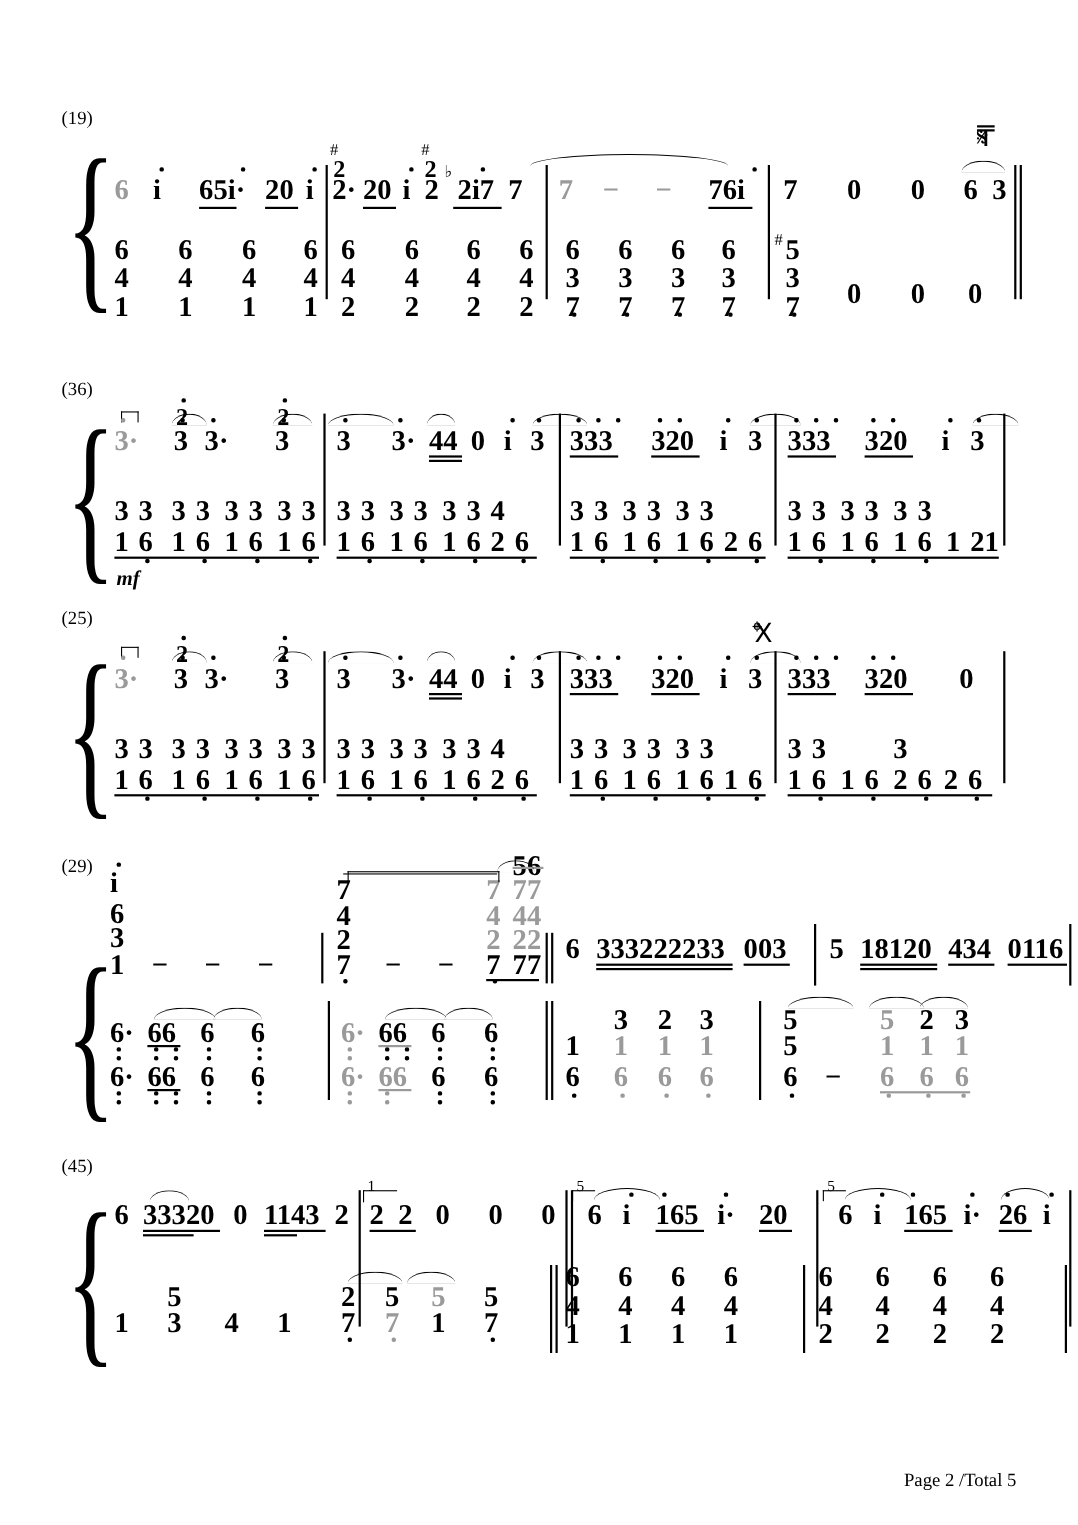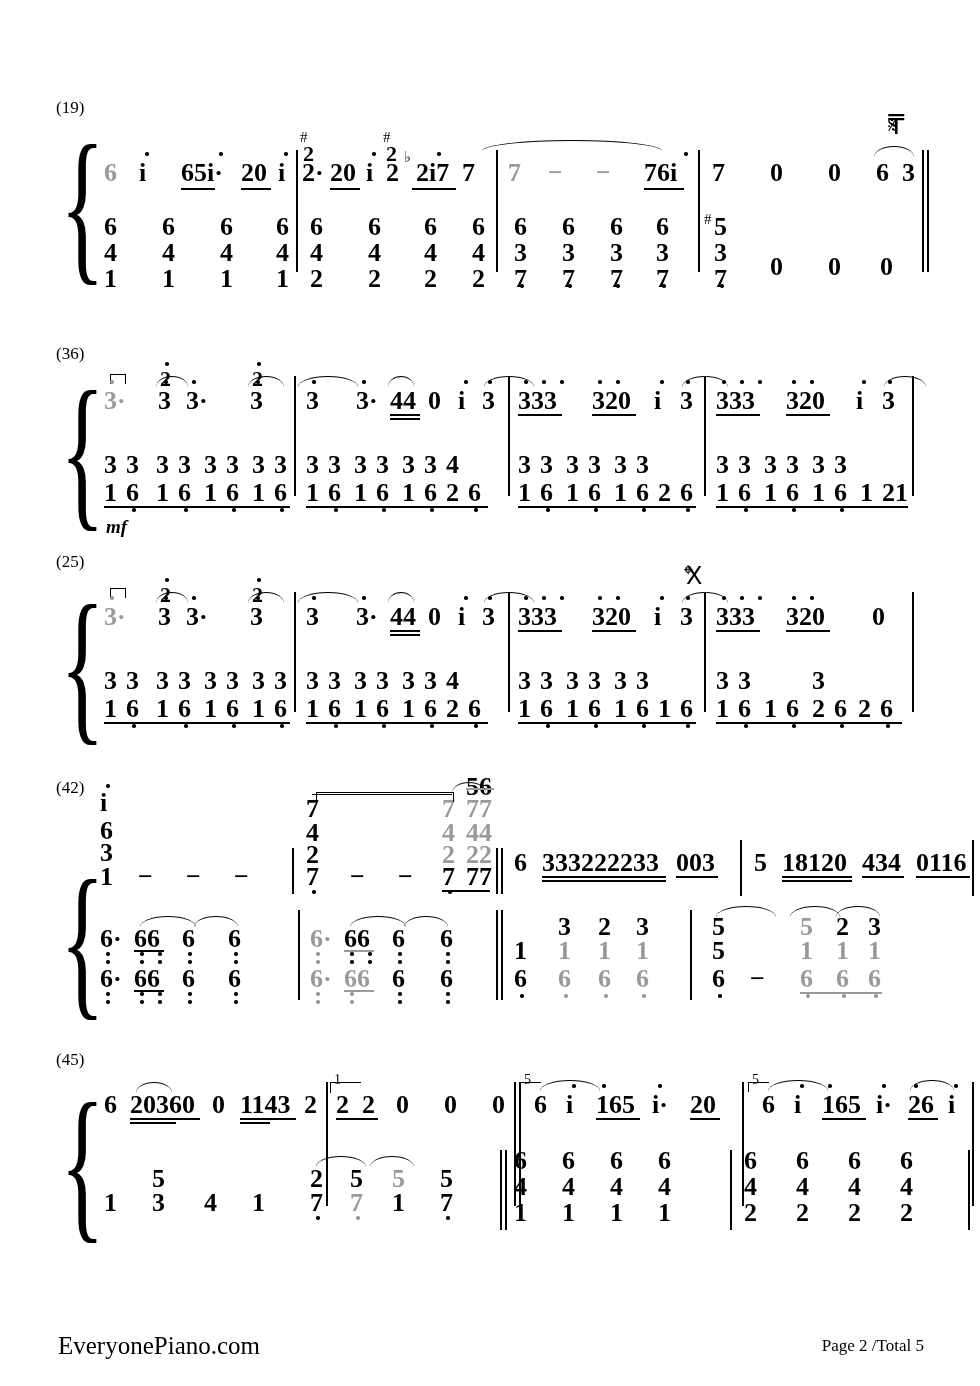--- a/index.html
+++ b/index.html
@@ -569,21 +569,21 @@
     <div class="note" style="left:812px; top:696px;">2</div>
     <div class="note" style="left:834px; top:696px;">6</div>
     <div class="dotabove" style="left:840px; top:724px;"></div>
     <div class="note" style="left:858px; top:696px;">2</div>
     <div class="note" style="left:880px; top:696px;">6</div>
     <div class="dotabove" style="left:886px; top:724px;"></div>
     <div class="beam" style="left:716px; top:722px; width:186px;"></div>
   </div>
 
   <div class="sys" style="top:0;">
-    <div class="measure-label" style="left:56px; top:778px;">(42)</div>
+    <div class="measure-label" style="left:56px; top:778px;">(29)</div>
     <div class="brace" style="left:60px; top:855px; font-size:170px;">{</div>
 
     <div class="note" style="left:100px; top:790px;">i</div>
     <div class="dotabove" style="left:106px; top:784px;"></div>
     <div class="note" style="left:100px; top:818px;">6</div>
     <div class="note" style="left:100px; top:840px;">3</div>
     <div class="note" style="left:100px; top:864px;">1</div>
     <div class="note" style="left:138px; top:864px;">−</div>
     <div class="note" style="left:186px; top:864px;">−</div>
     <div class="note" style="left:234px; top:864px;">−</div>
@@ -751,21 +751,21 @@
     <div class="slur" style="left:716px; top:906px; width:60px;"></div>
     <div class="slur" style="left:790px; top:906px; width:50px;"></div>
     <div class="slur" style="left:836px; top:906px; width:44px;"></div>
   </div>
 
   <div class="sys" style="top:0;">
     <div class="measure-label" style="left:56px; top:1050px;">(45)</div>
     <div class="brace" style="left:60px; top:1078px; font-size:170px;">{</div>
 
     <div class="note" style="left:104px; top:1092px;">6</div>
-    <div class="note" style="left:130px; top:1092px;">20360</div>
+    <div class="note" style="left:130px; top:1092px;">33320</div>
     <div class="beam" style="left:130px; top:1118px; width:70px;"></div>
     <div class="beam" style="left:130px; top:1122px; width:46px;"></div>
     <div class="slur" style="left:136px; top:1082px; width:36px;"></div>
 
     <div class="note" style="left:212px; top:1092px;">0</div>
     <div class="note" style="left:240px; top:1092px;">1143</div>
     <div class="beam" style="left:240px; top:1118px; width:56px;"></div>
     <div class="beam" style="left:240px; top:1122px; width:30px;"></div>
     <div class="note" style="left:304px; top:1092px;">2</div>
 
@@ -849,15 +849,14 @@
 
     <div class="barline" style="left:730px; top:1150px; height:80px;"></div>
 
     <div class="note" style="left:744px; top:1148px;">6<br>4<br>2</div>
     <div class="note" style="left:796px; top:1148px;">6<br>4<br>2</div>
     <div class="note" style="left:848px; top:1148px;">6<br>4<br>2</div>
     <div class="note" style="left:900px; top:1148px;">6<br>4<br>2</div>
     <div class="barline" style="left:968px; top:1150px; height:80px;"></div>
   </div>
 
-  <div class="footer-left">EveryonePiano.com</div>
   <div class="footer-right">Page 2 /Total 5</div>
 </div>
 
 </body></html>

